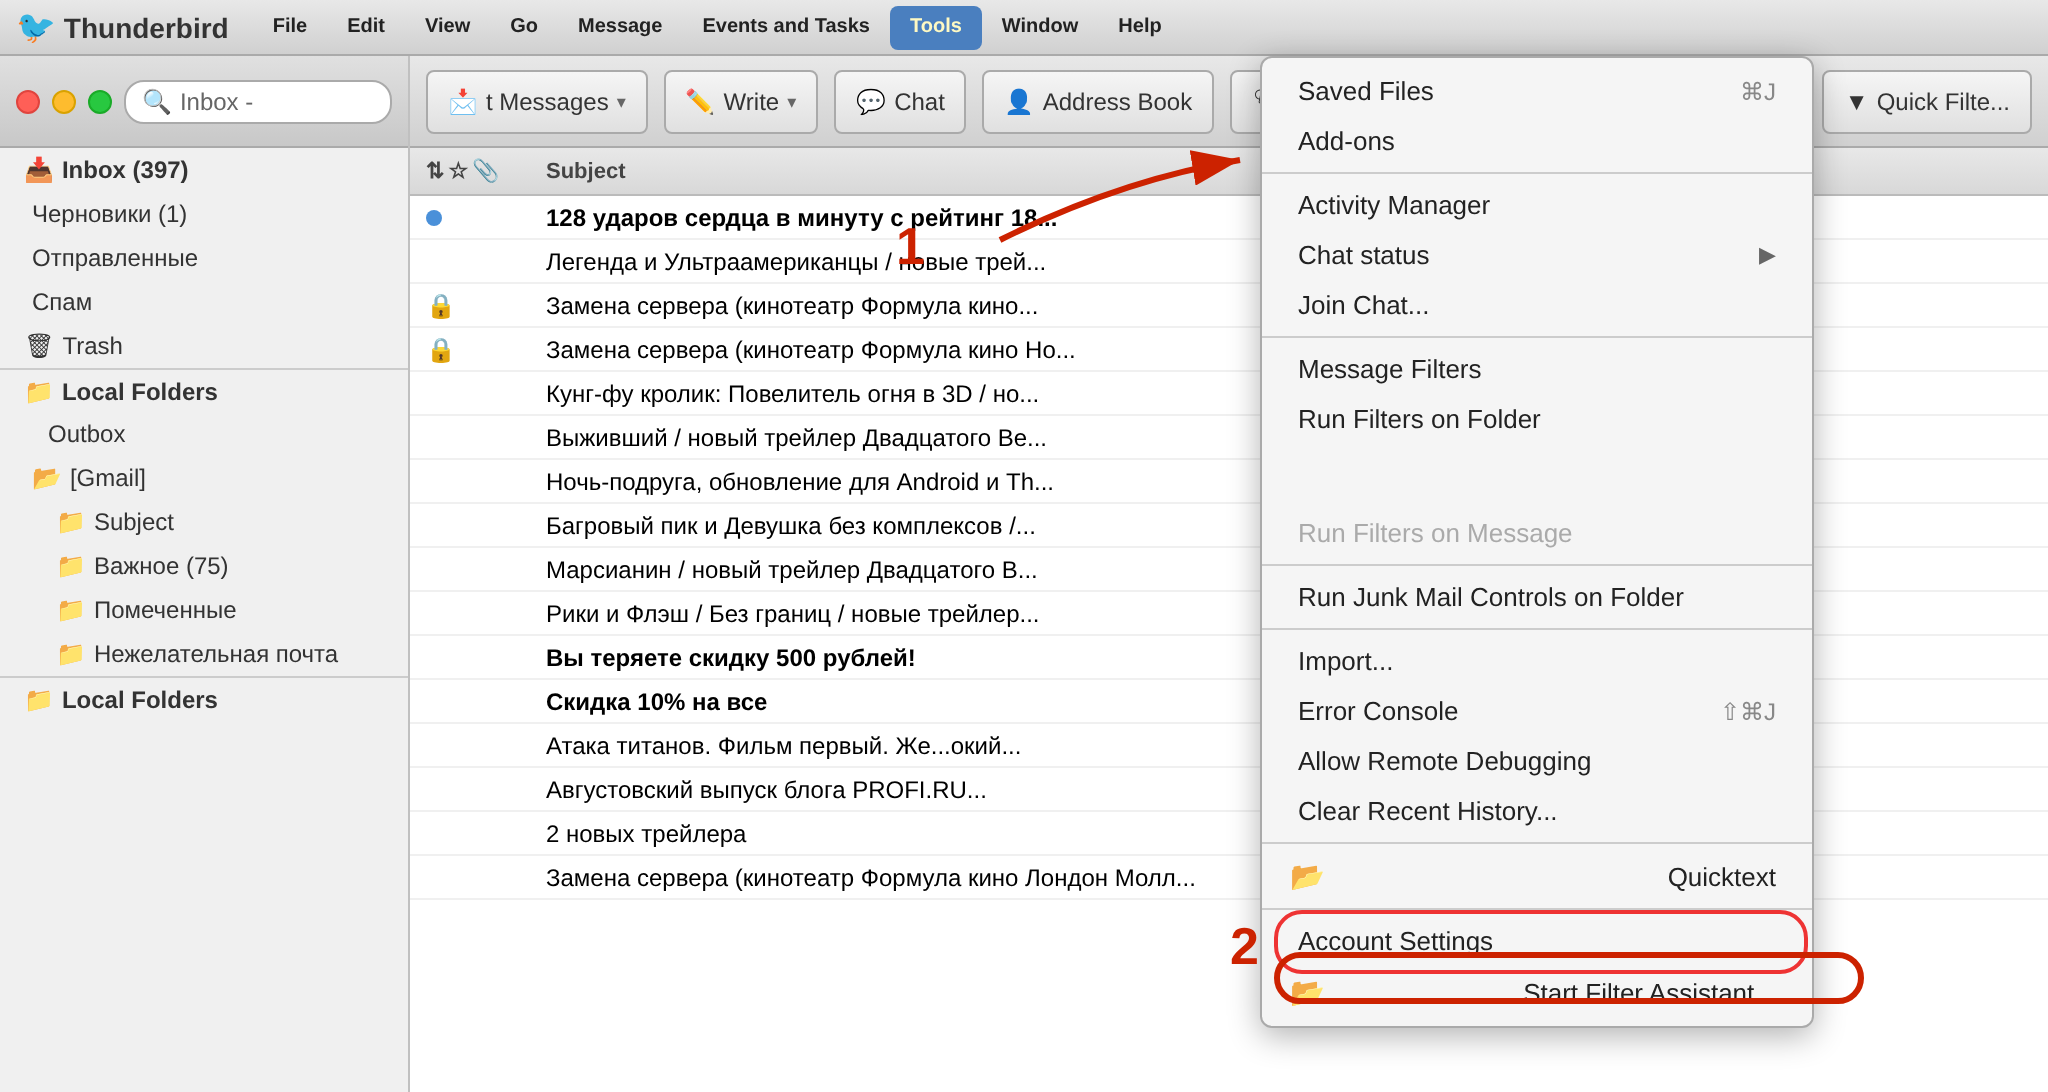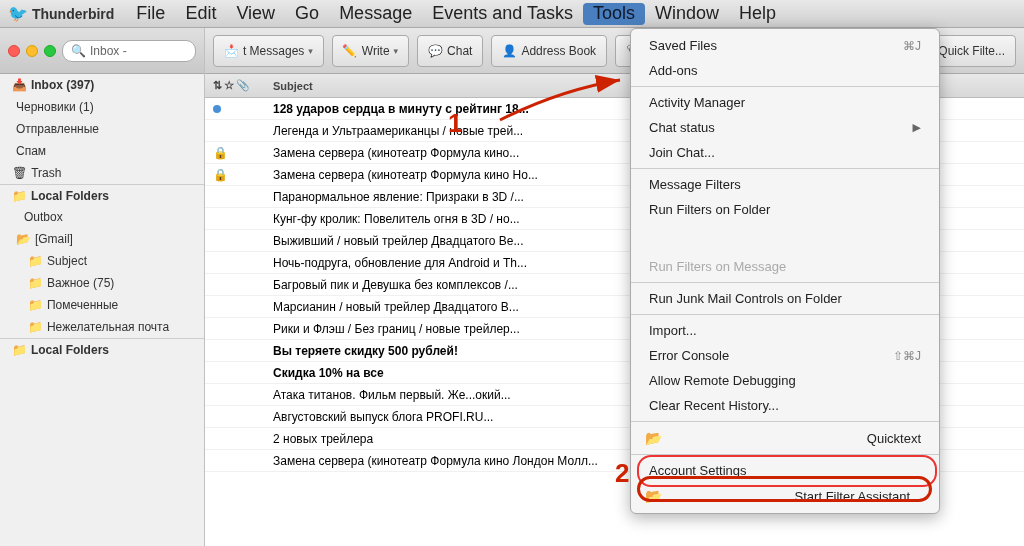--- a/index.html
+++ b/index.html
@@ -32,30 +32,31 @@
       display: flex;
       align-items: center;
       gap: 4px;
     }
     .menu-bar-app .bird-icon {
       font-size: 16px;
     }
     .menu-item {
       padding: 2px 10px;
       color: #222;
-      font-size: 18px;
+      font-size: 10px;
       cursor: pointer;
       border-radius: 4px;
       height: 22px;
       display: flex;
       align-items: center;
+      font-weight: bold;
     }
     .menu-item.active {
       background: #4a7fbf;
-      color: #0f172a;
+      color: #fef9c3;
     }
 
     
     .main-layout {
       display: flex;
       height: calc(546px - 28px);
     }
 
     
     .sidebar {
@@ -189,21 +190,21 @@
 
     
     .tools-menu {
       position: absolute;
       top: 28px;
       left: 630px;
       background: #f5f5f5;
       border: 1px solid #aaa;
       border-radius: 6px;
       box-shadow: 0 4px 16px rgba(0,0,0,0.3);
-      width: 310px;
+      width: 277px;
       z-index: 200;
       padding: 4px 0;
       pointer-events: all;
     }
     .tools-menu-item {
       padding: 5px 18px;
       font-size: 13px;
       color: #222;
       cursor: pointer;
       display: flex;
@@ -412,24 +413,20 @@
         <div class="subject-cell">Замена сервера (кинотеатр Формула кино...</div>
       </div>
       <div class="msg-row">
         <div class="icons-cell">
             <span style="color:#888;font-size:12px;">🔒</span>
           </div>
         <div class="subject-cell">Замена сервера (кинотеатр Формула кино Но...</div>
       </div>
       <div class="msg-row">
         <div class="icons-cell"></div>
-        <div class="subject-cell">Паранормальное явление: Призраки в 3D /...</div>
-      </div>
-      <div class="msg-row">
-        <div class="icons-cell"></div>
         <div class="subject-cell">Кунг-фу кролик: Повелитель огня в 3D / но...</div>
       </div>
       <div class="msg-row">
         <div class="icons-cell"></div>
         <div class="subject-cell">Выживший / новый трейлер Двадцатого Ве...</div>
       </div>
       <div class="msg-row">
         <div class="icons-cell"></div>
         <div class="subject-cell">Ночь-подруга, обновление для Android и Th...</div>
       </div>

